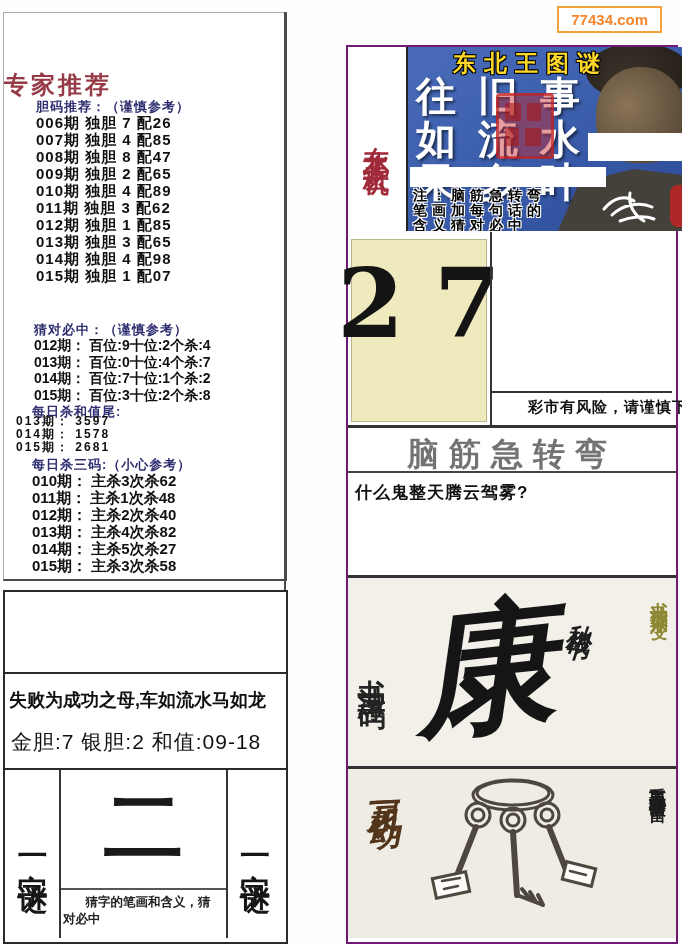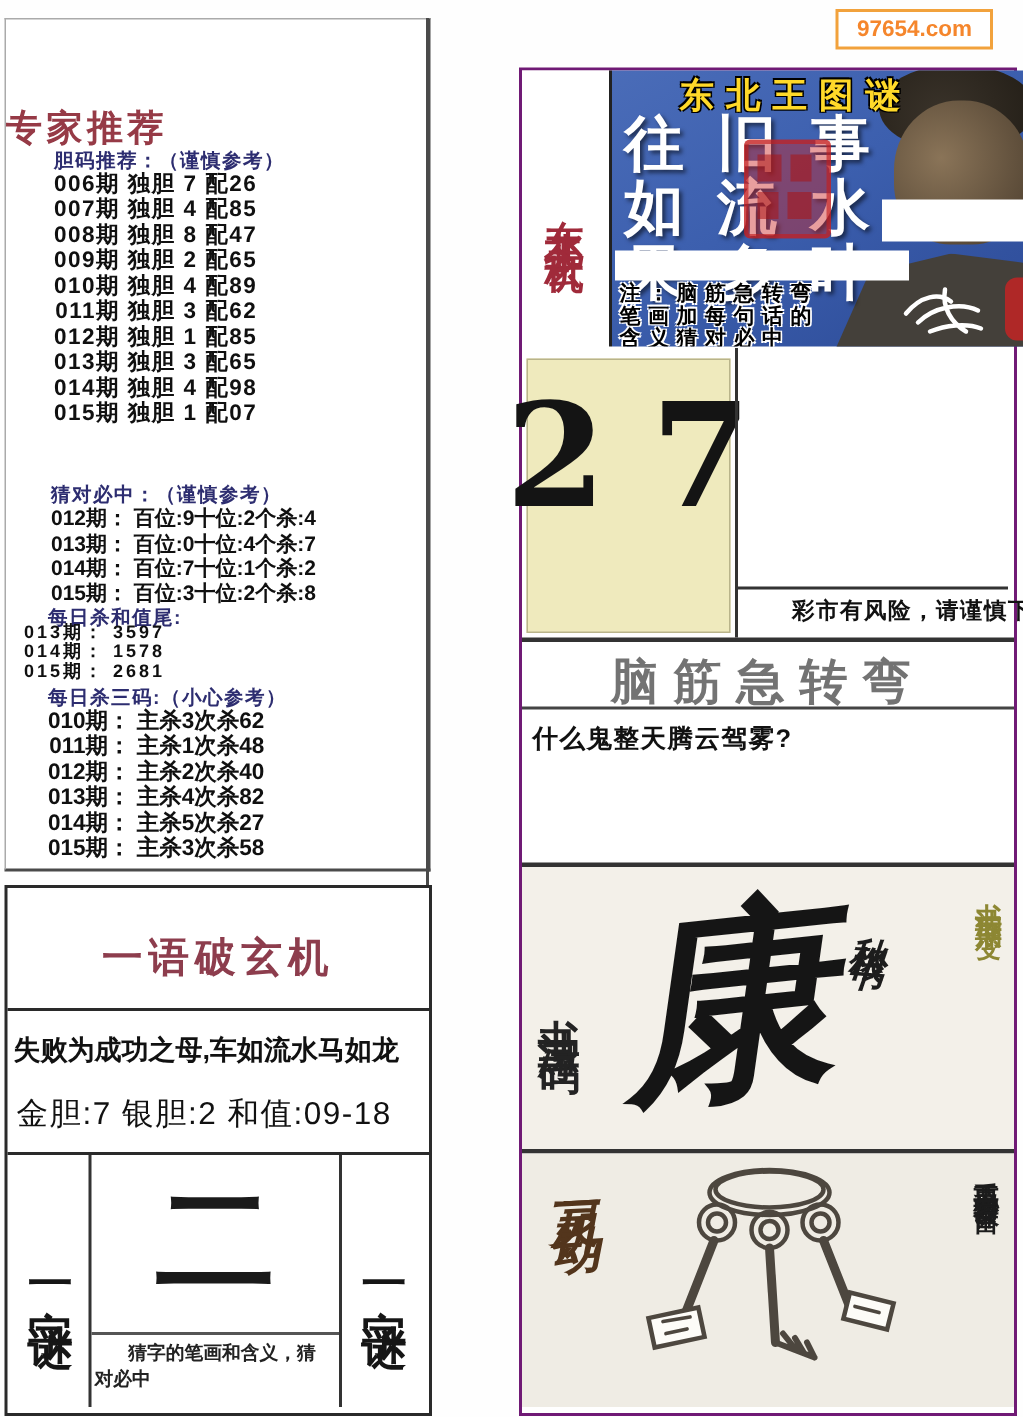--- a/index.html
+++ b/index.html
@@ -14,21 +14,21 @@
 
   
   #leftTop{left:3px;top:12px;width:281px;height:566px;
            border-top:1px solid #aaa;border-left:1px solid #aaa;
            border-right:2px solid #4a4a4a;border-bottom:2px solid #4a4a4a;
            background:#fff;}
   #expertTitle{top:56px;width:100%;text-align:left;font-size:24px;font-weight:bold;
                color:#963a46;letter-spacing:3px;}
   .navyHeader{color:#2d2d70;font-size:13px;font-weight:bold;letter-spacing:1px;}
   .rowList{color:#101010;font-weight:bold;}
-  .rowList div{white-space:nowrap;text-align:right;}
+  .rowList div{white-space:nowrap;}
   #danmaHeader{left:32px;top:85px;}
   #danmaRows{left:32px;top:101px;font-size:15px;line-height:17px;letter-spacing:1px;}
   #dingweiHeader{left:30px;top:308px;}
   #dingweiRows{left:30px;top:324px;font-size:14px;line-height:16.5px;}
   #shazhiHeader{left:28px;top:390px;}
   #shazhiRows{left:12px;top:402px;font-size:12px;line-height:13px;letter-spacing:2px;}
   #sanmaHeader{left:28px;top:443px;}
   #sanmaRows{left:28px;top:459px;font-size:15px;line-height:17px;}
 
   
@@ -128,21 +128,21 @@
              font-size:33px;color:#53351c;letter-spacing:6px;transform:rotate(-3deg);}
   #keysArt{left:68px;top:724px;}
   #inspNote{right:7px;top:727px;writing-mode:vertical-rl;text-orientation:upright;
             font-size:17px;font-weight:bold;color:#1c1c1c;letter-spacing:3px;}
 </style>
 </head>
 <body>
 
 <div id="page">
 
-  <div id="watermark" class="abs">97654.com</div>
+  <div id="watermark" class="abs">77434.com</div>
 
   <div id="leftTop" class="abs">
     <div id="expertTitle" class="abs">专家推荐</div>
     <div id="danmaHeader" class="abs navyHeader">胆码推荐：（谨慎参考）</div>
     <div id="danmaRows" class="abs rowList">
         <div>006期 独胆 7 配26</div>
         <div>007期 独胆 4 配85</div>
         <div>008期 独胆 8 配47</div>
         <div>009期 独胆 2 配65</div>
         <div>010期 独胆 4 配89</div>
@@ -172,21 +172,20 @@
         <div>012期： 主杀2次杀40</div>
         <div>013期： 主杀4次杀82</div>
         <div>014期： 主杀5次杀27</div>
         <div>015期： 主杀3次杀58</div>
       </div>
   </div>
 
   <div id="stripLine" class="abs"></div>
 
   <div id="leftBottom" class="abs">
-    <div id="oracleTitle" class="abs">一语破玄机</div>
     <div id="oracleDiv1" class="abs"></div>
     <div id="oracleMotto" class="abs">失败为成功之母,车如流水马如龙</div>
     <div id="oracleRec" class="abs">金胆:7 银胆:2 和值:09-18</div>
     <div id="oracleDiv2" class="abs"></div>
 
     <div id="riddleColL" class="abs riddleCol">
       <span>一字谜</span>
     </div>
     <div id="riddleVL" class="abs"></div>
     <div id="riddleCharBox" class="abs">

